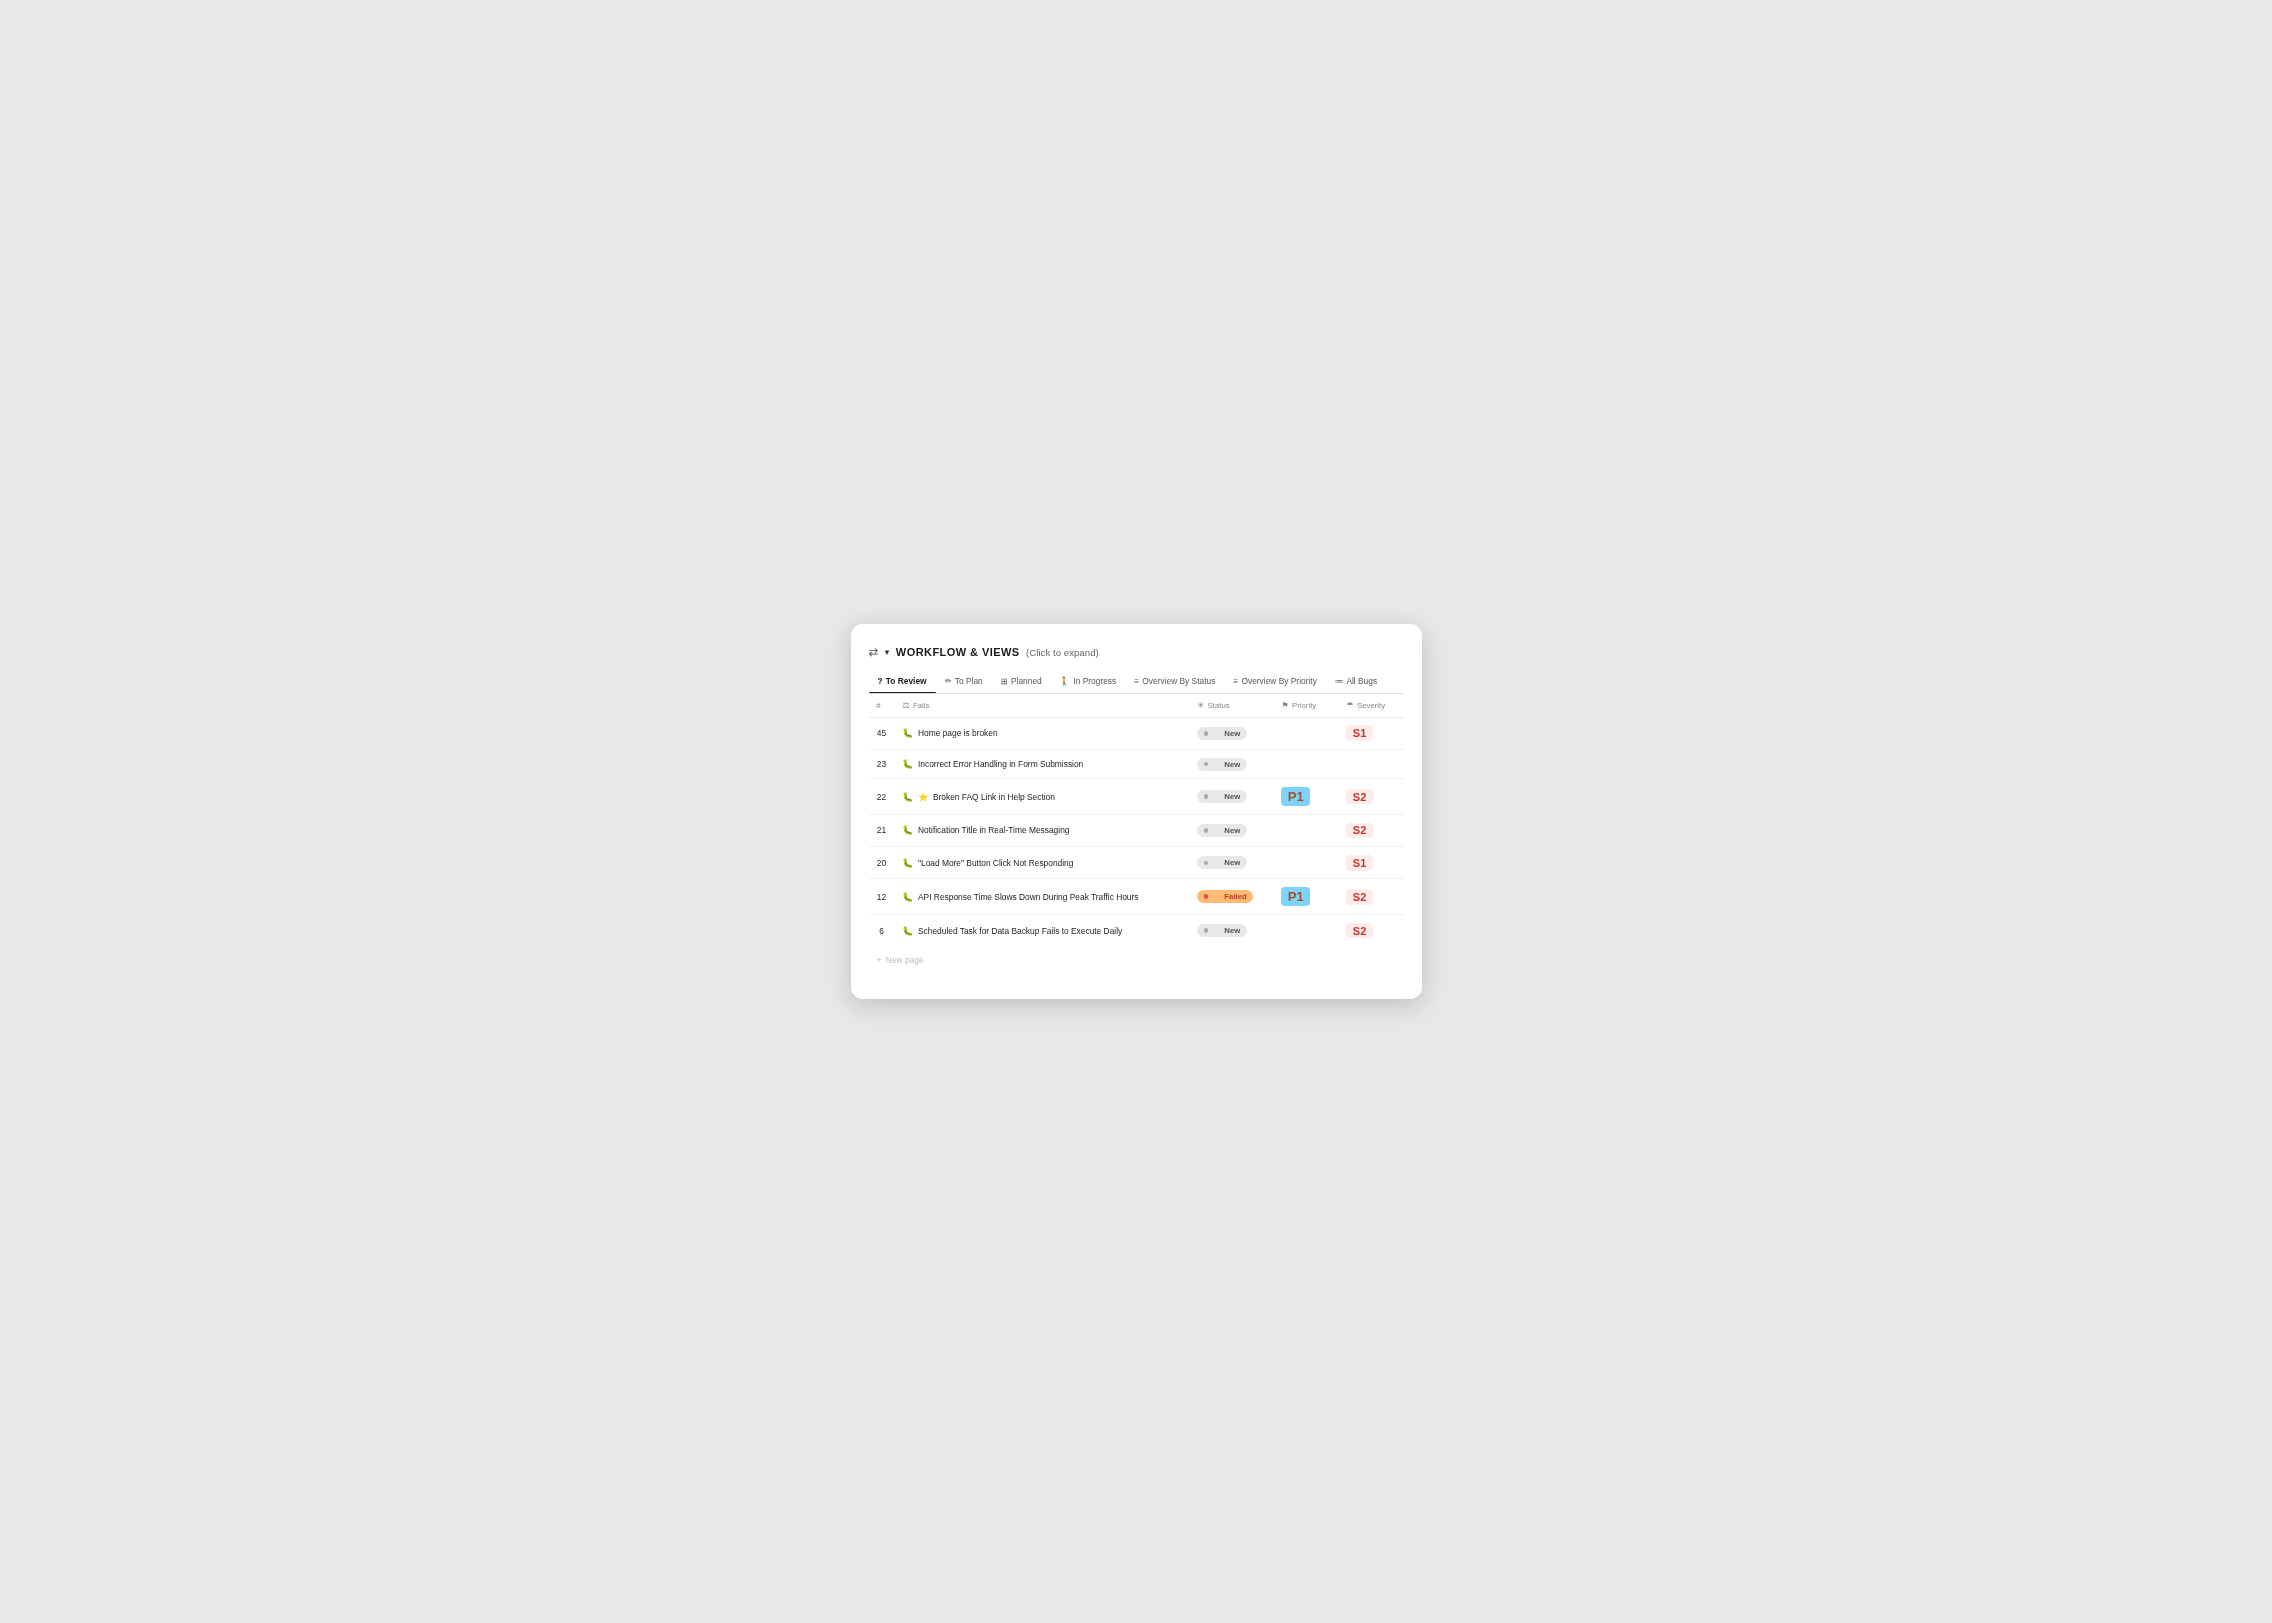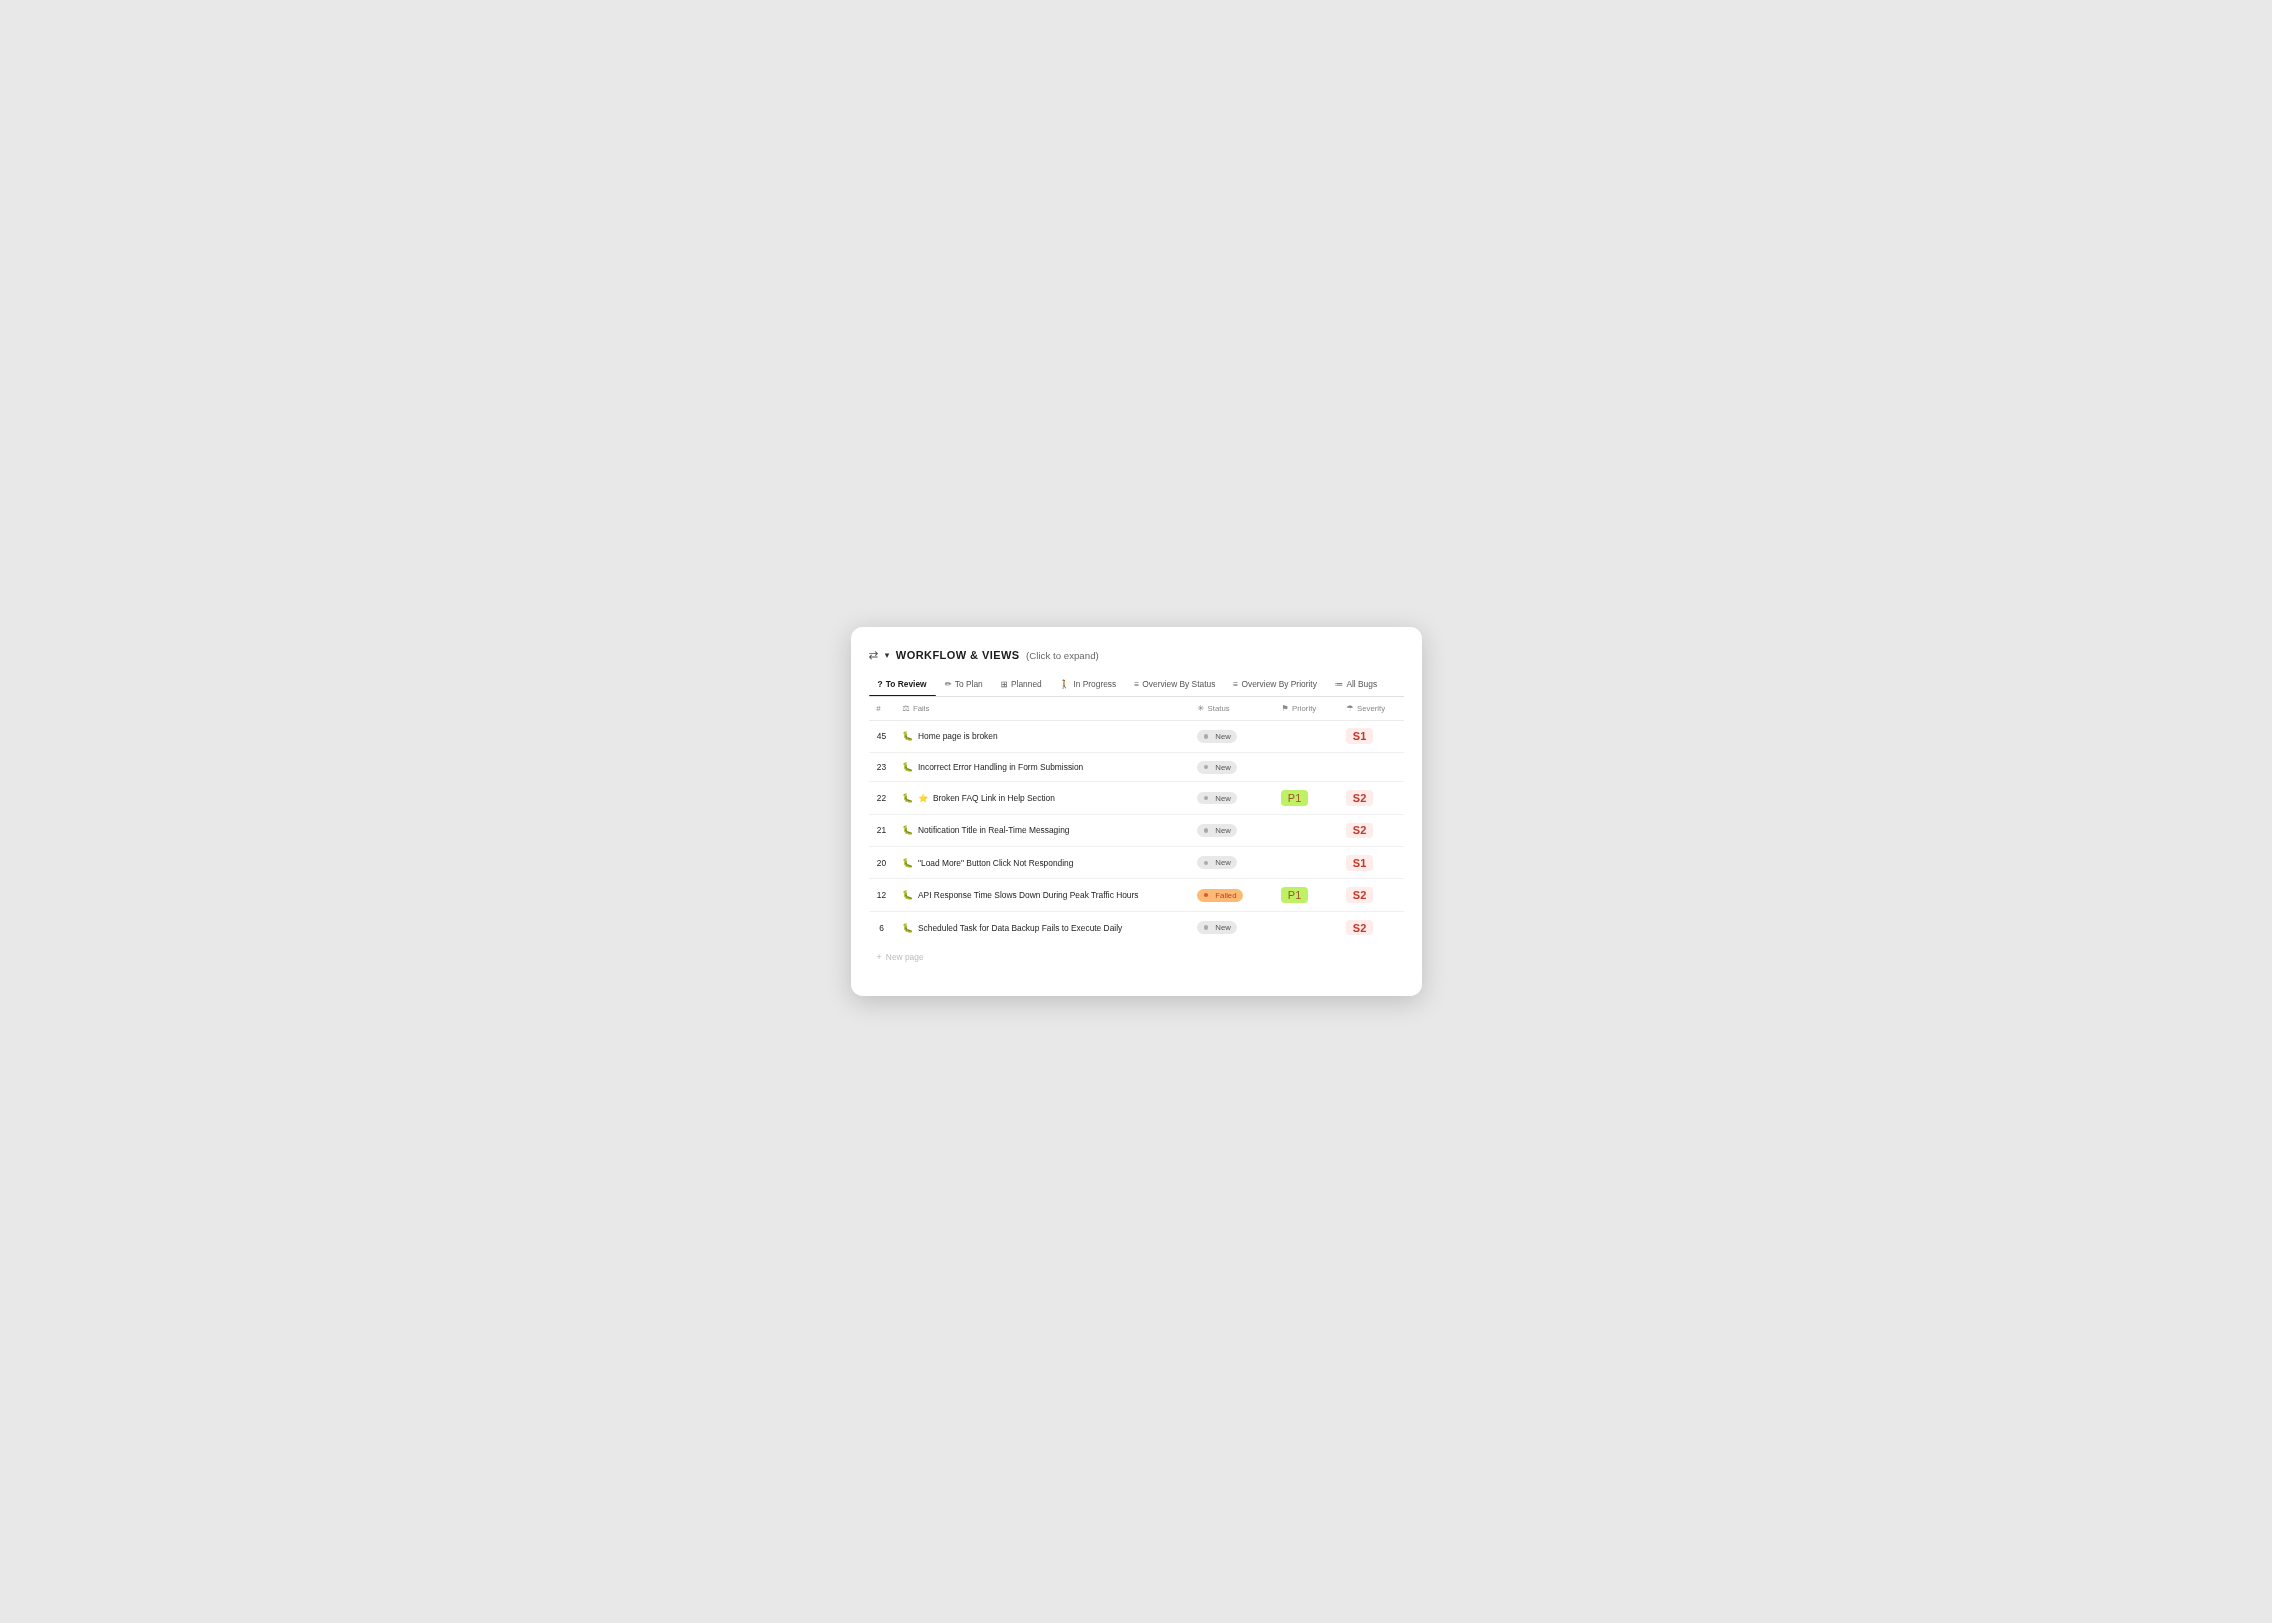--- a/index.html
+++ b/index.html
@@ -145,25 +145,25 @@
       color: #c44;
     }
 
     .star-icon {
       font-size: 8.4px;
     }
 
     .status-badge {
       display: inline-flex;
       align-items: center;
-      gap: 7px;
+      gap: 16px;
       padding: 1.9px 6.5px;
       border-radius: 13px;
       font-size: 7.8px;
-      font-weight: 400;
+      font-weight: 700;
       justify-content: flex-end;
     }
 
     .status-new {
       background: #e8e8e8;
       color: #555;
     }
 
     .status-failed {
       background: #fdba74;
@@ -179,23 +179,23 @@
 
     .dot-new { background: #aaa; }
     .dot-failed { background: #e74c3c; }
 
     .priority-badge {
       display: inline-flex;
       align-items: center;
       justify-content: center;
       padding: 1.9px 6.5px;
       border-radius: 3.9px;
-      font-size: 11px;
-      font-weight: 400;
-      background: #bef264;
+      font-size: 13px;
+      font-weight: 700;
+      background: #7dd3fc;
       color: #a0522d;
     }
 
     .severity-badge {
       display: inline-flex;
       align-items: center;
       justify-content: center;
       padding: 1.9px 6.5px;
       border-radius: 3.9px;
       font-size: 11px;

